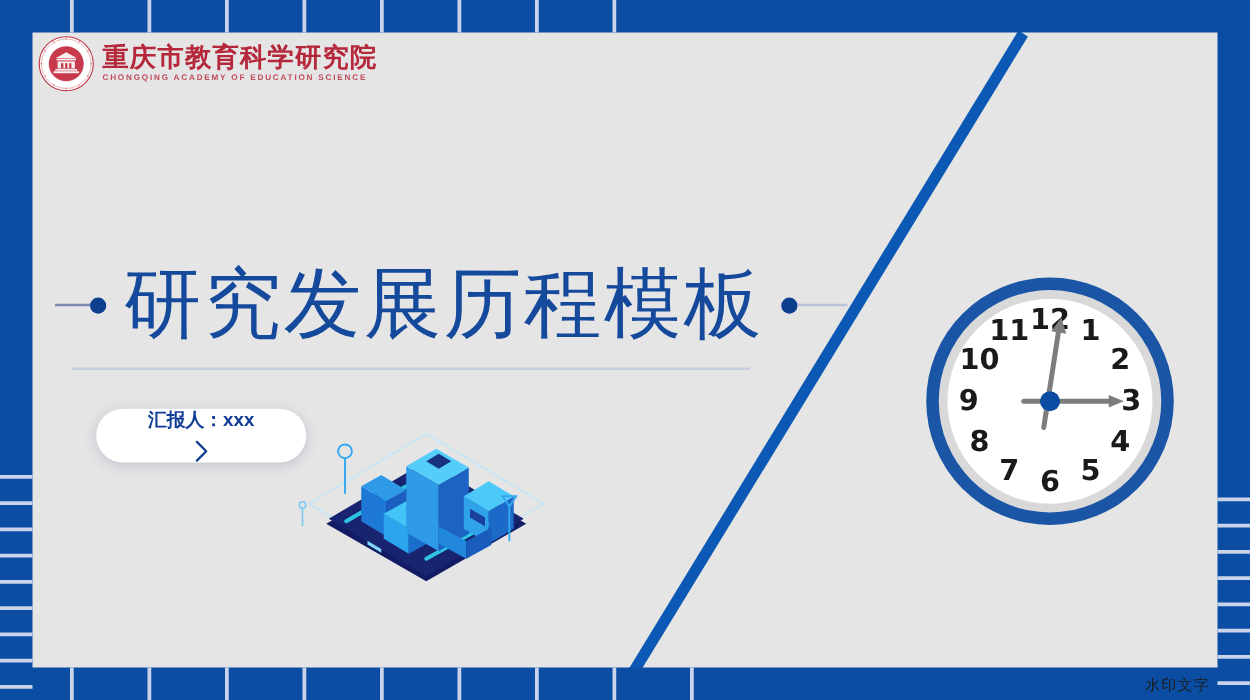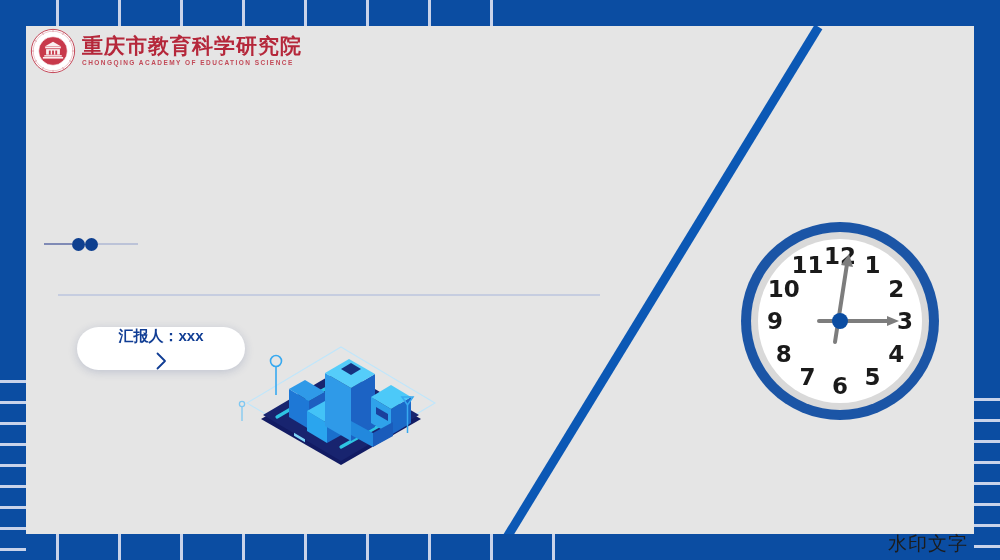--- a/index.html
+++ b/index.html
@@ -174,21 +174,21 @@
     top: 325px;
     width: 216px;
     height: 152px;
   }
 
   
   .watermark {
     position: absolute;
     right: 32px;
     bottom: 3px;
-    font-size: 19px;
+    font-size: 12px;
     color: #1c1c1c;
     letter-spacing: 1px;
     z-index: 40;
     white-space: nowrap;
   }
 </style>
 </head>
 <body>
 
 <div id="slide">
@@ -274,20 +274,21 @@
     </svg>
     <div class="logo-text-wrap">
       <div class="logo-cn">重庆市教育科学研究院</div>
       <div class="logo-en">CHONGQING ACADEMY OF EDUCATION SCIENCE</div>
     </div>
   </div>
 
   <div class="title-row">
     <span class="deco-line-left"></span>
     <span class="deco-dot"></span>
+    <span class="title-text">研究发展历程模板</span>
     <span class="deco-dot"></span>
     <span class="deco-line-right"></span>
   </div>
   <div class="title-divider"></div>
 
   <div class="presenter-pill">
     <span class="presenter-label">汇报人：xxx</span>
     <svg class="chevron" width="11" height="18" viewBox="0 0 11 18">
       <path d="M1.5 1.5 L9 9 L1.5 16.5" fill="none" stroke="#103d94" stroke-width="1.8" stroke-linecap="round" stroke-linejoin="round"></path>
     </svg>

